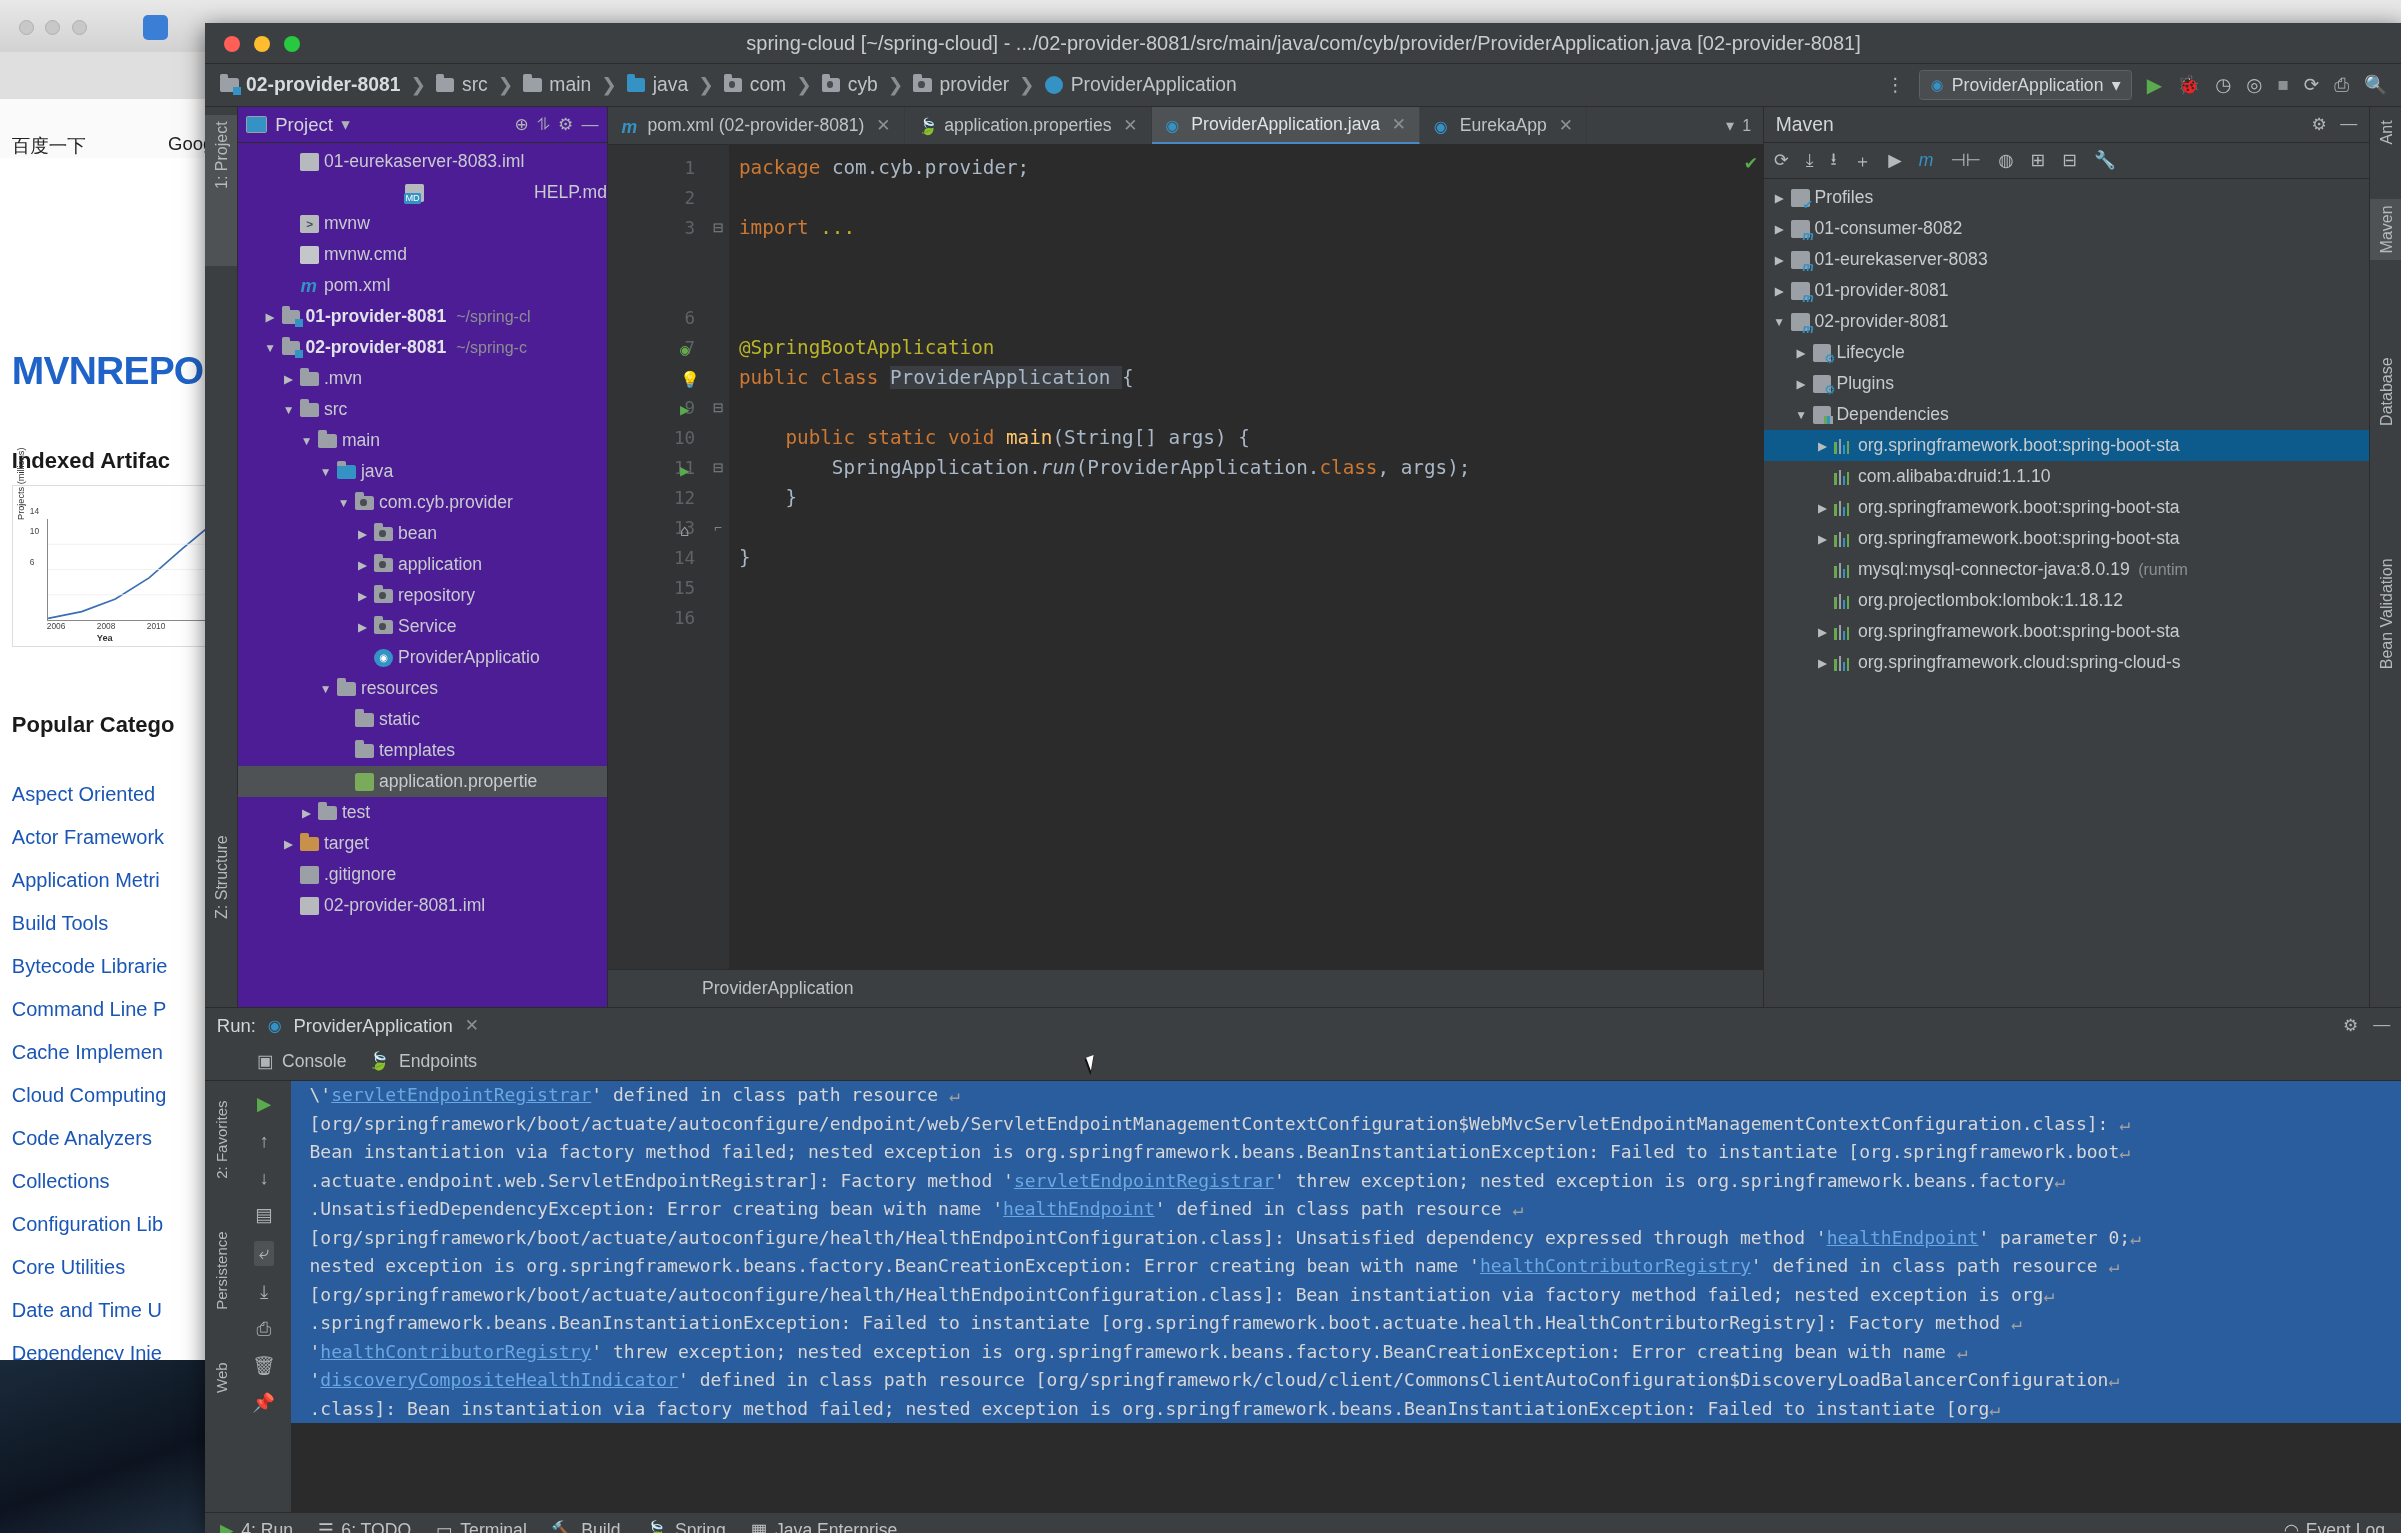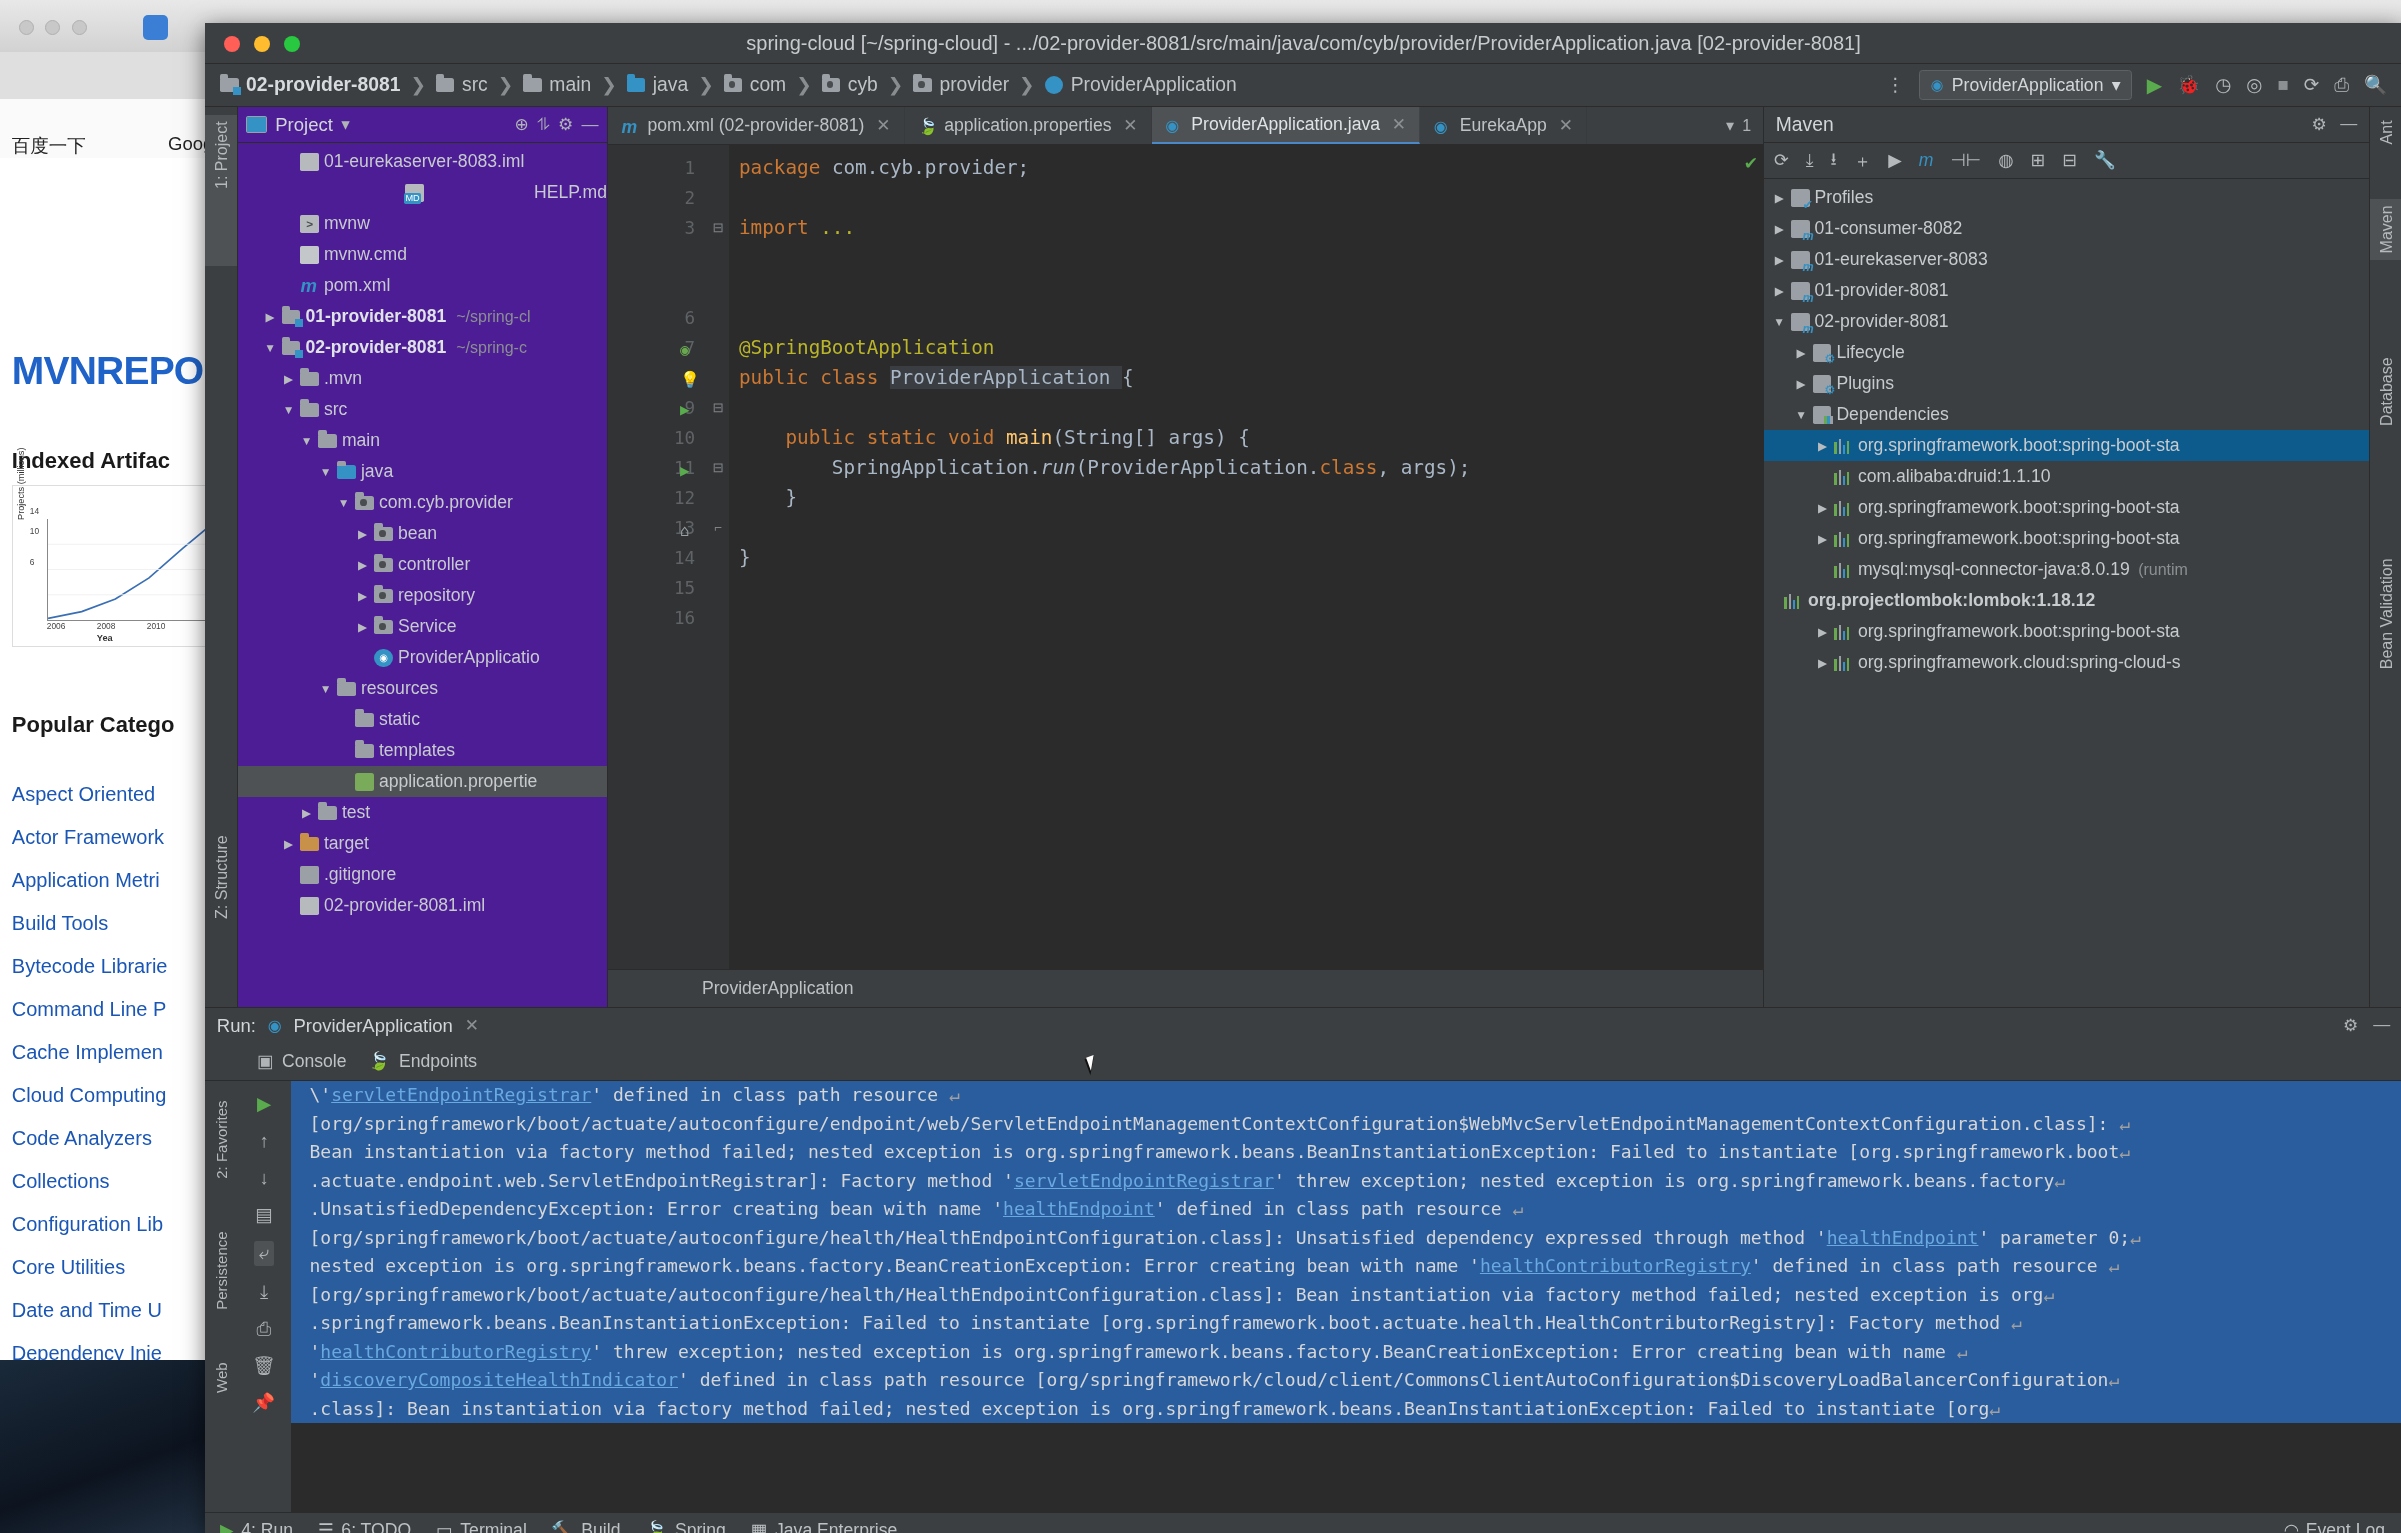--- a/index.html
+++ b/index.html
@@ -422,21 +422,21 @@
             <span class="tlabel">com.cyb.provider</span>
           </div>
           <div class="trow" style="padding-left: 116px;">
             <span class="arr">▶</span>
             <span class="fol-s pkg"></span>
             <span class="tlabel">bean</span>
           </div>
           <div class="trow" style="padding-left: 116px;">
             <span class="arr">▶</span>
             <span class="fol-s pkg"></span>
-            <span class="tlabel">controller</span>
+            <span class="tlabel">application</span>
           </div>
           <div class="trow" style="padding-left: 116px;">
             <span class="arr">▶</span>
             <span class="fol-s pkg"></span>
             <span class="tlabel">repository</span>
           </div>
           <div class="trow" style="padding-left: 116px;">
             <span class="arr">▶</span>
             <span class="fol-s pkg"></span>
             <span class="tlabel">Service</span>
@@ -702,21 +702,21 @@
               <span class="mi-bars">
                 <i style="height:11.8px;background:#6aa84f"></i>
                 <i style="height:15px;background:#9aa0a6"></i>
                 <i style="height:9.2px;background:#3592c4"></i>
                 <i style="height:13.4px;background:#6aa84f"></i>
               </span>
             </span>
             <span class="tlabel">mysql:mysql-connector-java:8.0.19</span>
             <span class="mdim">(runtim</span>
           </div>
-          <div class="mrow" style=" font-weight: bold;">
+          <div class="mrow" style="padding-left: 50px;">
             <span class="arr"></span>
             <span class="mico">
               <span class="mi-bars">
                 <i style="height:11.8px;background:#6aa84f"></i>
                 <i style="height:15px;background:#9aa0a6"></i>
                 <i style="height:9.2px;background:#3592c4"></i>
                 <i style="height:13.4px;background:#6aa84f"></i>
               </span>
             </span>
             <span class="tlabel">org.projectlombok:lombok:1.18.12</span>

